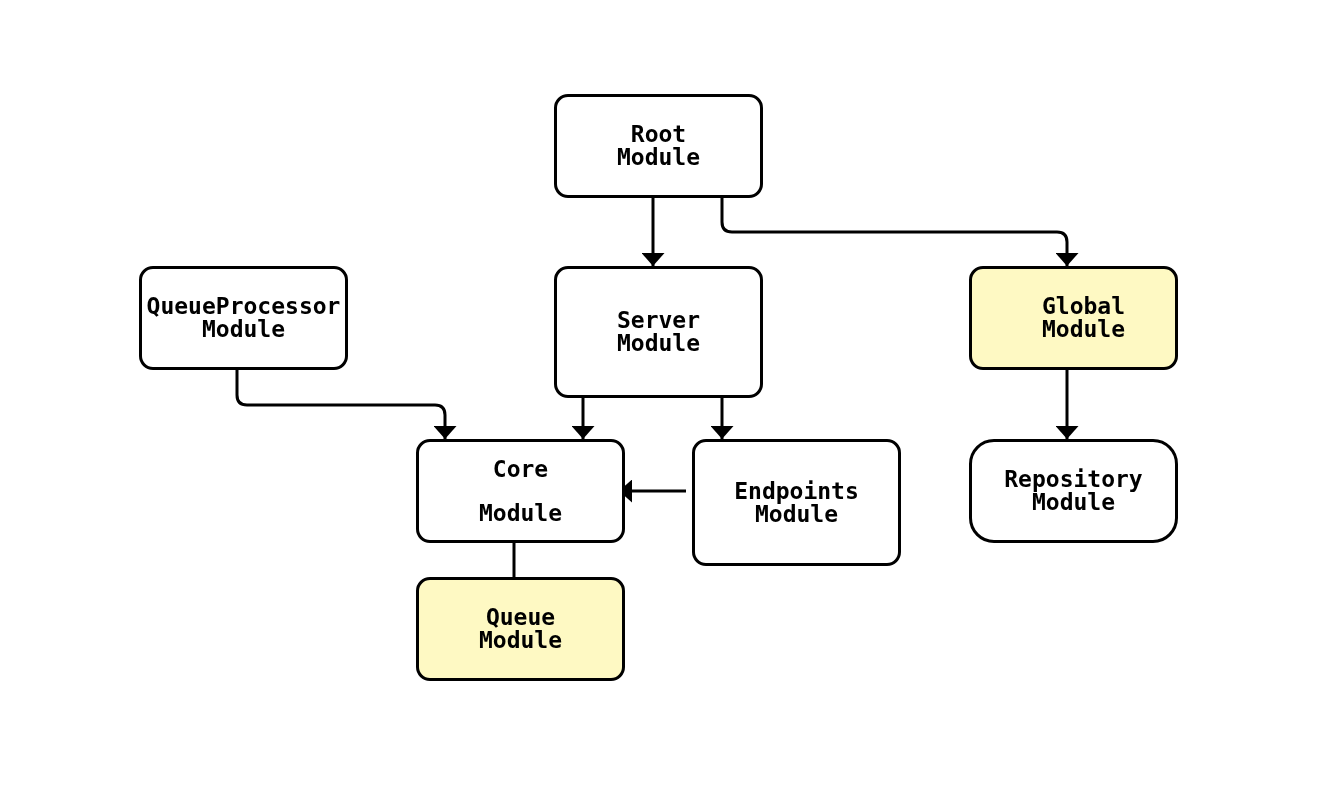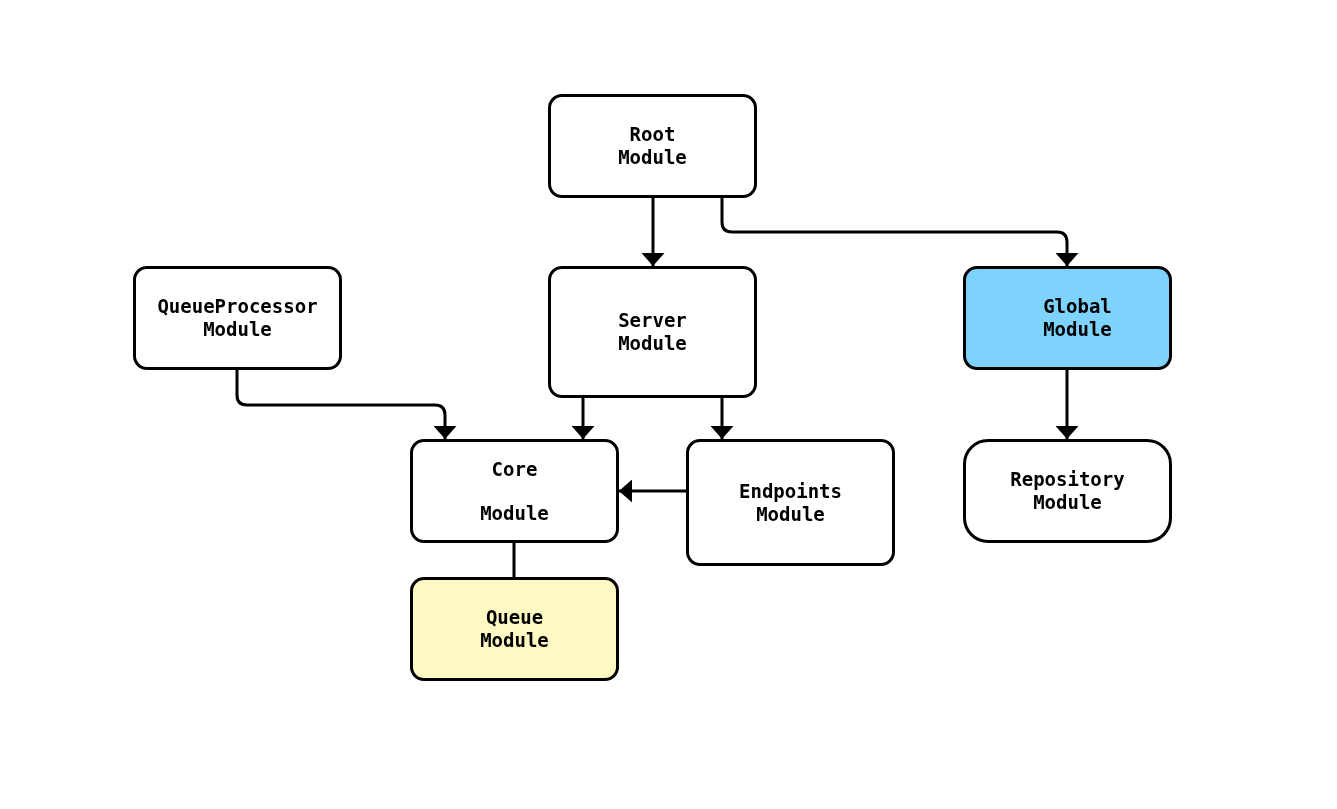--- a/index.html
+++ b/index.html
@@ -27,24 +27,25 @@
     box-sizing: border-box;
     background: #ffffff;
     border: 3px solid #000000;
     border-radius: 14px;
     display: flex;
     flex-direction: column;
     align-items: center;
     justify-content: center;
     text-align: center;
     font-weight: bold;
-    font-size: 19px;
+    font-size: 23px;
     line-height: 23px;
     color: #000000;
     letter-spacing: 0px;
+    margin-left: 6px;
   }
   .node .line {
     display: block;
     white-space: nowrap;
   }
 </style>
 </head>
 <body>
 
 <div class="stage">
@@ -73,21 +74,21 @@
   <div class="node" style="left: 133px; top: 266px; width: 209px; height: 104px; border-color: rgb(0, 0, 0); background: rgb(255, 255, 255); color: rgb(0, 0, 0);">
     <span class="line">QueueProcessor</span>
     <span class="line">Module</span>
   </div>
 
   <div class="node" style="left: 548px; top: 266px; width: 209px; height: 132px; border-color: rgb(0, 0, 0); background: rgb(255, 255, 255); color: rgb(0, 0, 0);">
     <span class="line">Server</span>
     <span class="line">Module</span>
   </div>
 
-  <div class="node" style="left: 963px; top: 266px; width: 209px; height: 104px; border-color: rgb(0, 0, 0); background: #7dd3fc; color: rgb(0, 0, 0); padding-left: 20px;">
+  <div class="node" style="left: 963px; top: 266px; width: 209px; height: 104px; border-color: rgb(0, 0, 0); background: #fef9c3; color: rgb(0, 0, 0); padding-left: 20px;">
     <span class="line">Global</span>
     <span class="line">Module</span>
   </div>
 
   <div class="node" style="left: 410px; top: 439px; width: 209px; height: 104px; border-color: rgb(0, 0, 0); background: rgb(255, 255, 255); color: rgb(0, 0, 0); gap: 21px;">
     <span class="line">Core</span>
     <span class="line">Module</span>
   </div>
 
   <div class="node" style="left: 686px; top: 439px; width: 209px; height: 127px; border-color: rgb(0, 0, 0); background: rgb(255, 255, 255); color: rgb(0, 0, 0);">

